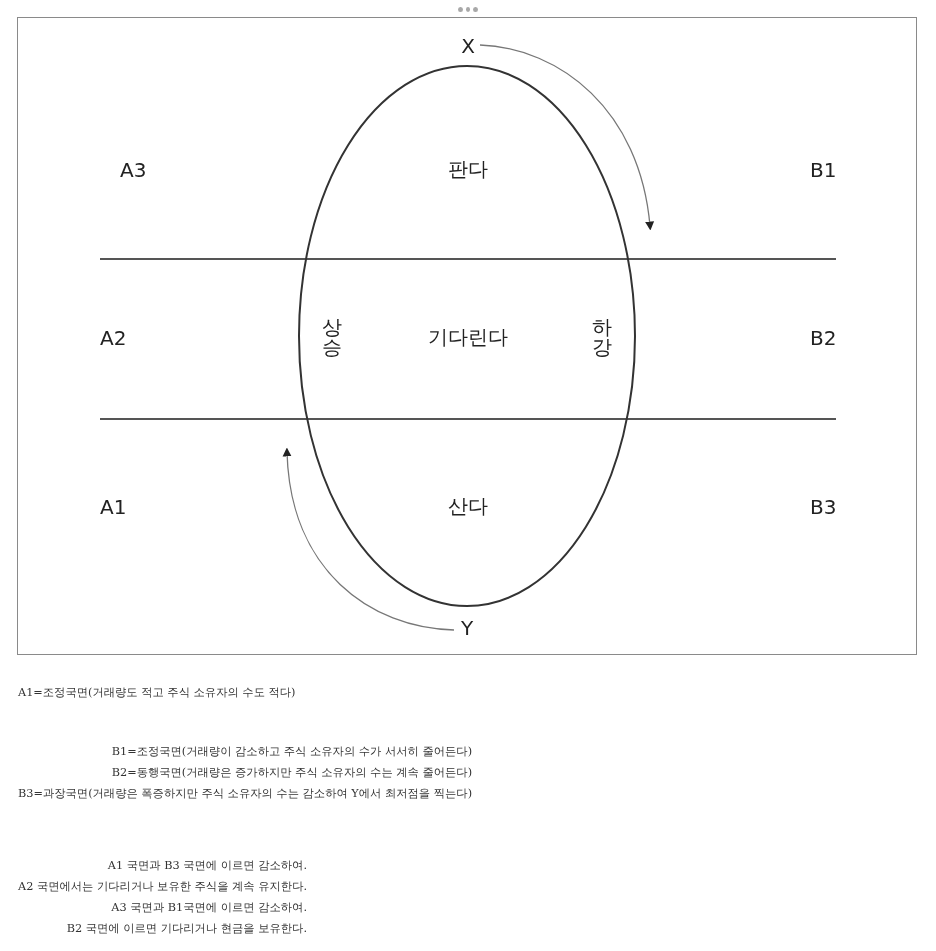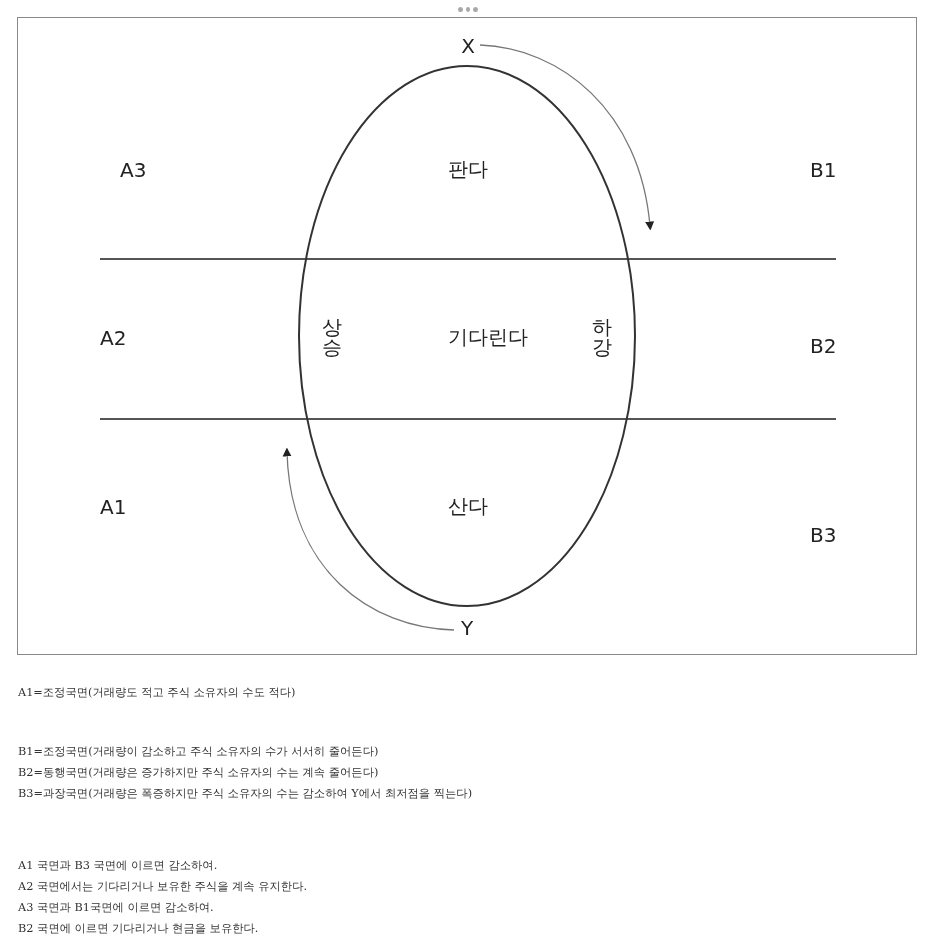--- a/index.html
+++ b/index.html
@@ -6,21 +6,21 @@
     body { width: 936px; height: 951px; position: relative; overflow: hidden; font-family: "DejaVu Sans", sans-serif; color: #222; }
     .drag-handle { position: absolute; left: 458px; top: 5px; width: 20px; height: 8px; display: flex; gap: 3px; align-items: center; justify-content: center; }
     .drag-handle span { width: 5px; height: 5px; border-radius: 50%; background: #a8a8a8; display: block; }
     .frame { position: absolute; left: 17px; top: 17px; width: 900px; height: 638px; border: 1px solid #8a8a8a; box-sizing: border-box; background: #fff; }
     svg.diagram { position: absolute; left: 0; top: 0; }
     .lbl { position: absolute; font-family: "DejaVu Sans", sans-serif; font-size: 20px; color: #222; line-height: 1; }
     .zone { font-weight: 500; }
     .center { transform: translate(-50%, -50%); white-space: nowrap; }
     .vert { font-size: 20px; line-height: 20px; text-align: center; width: 24px; }
     .vert span { display: block; }
-    .legend { position: absolute; left: 18px; font-family: "DejaVu Serif", serif; font-size: 11.3px; color: #333; line-height: 21px; }
+    .legend { position: absolute; left: 18px; font-family: "DejaVu Serif", serif; font-size: 11.3px; color: #333; line-height: 21px; text-align: right; }
     .legend div { white-space: nowrap; }
   </style>
 </head>
 <body>
 
 <div class="drag-handle">
   <span></span>
   <span></span>
   <span></span>
 </div>
@@ -45,25 +45,25 @@
 </svg>
 
 <div class="lbl center" style="left:468px; top:46px;">X</div>
 <div class="lbl center" style="left:467px; top:628px;">Y</div>
 
 <div class="lbl zone" style="left:100px; top:160px;margin-left:20px;">A3</div>
 <div class="lbl zone" style="left:100px; top:328px;">A2</div>
 <div class="lbl zone" style="left:100px; top:497px;">A1</div>
 
 <div class="lbl zone" style="left:810px; top:160px;">B1</div>
-<div class="lbl zone" style="left:810px; top:336px;">B2</div>
-<div class="lbl zone" style="left:810px; top:497px;margin-top:28px;">B3</div>
+<div class="lbl zone" style="left:810px; top:328px;">B2</div>
+<div class="lbl zone" style="left:810px; top:497px;">B3</div>
 
 <div class="lbl center" style="left:468px; top:169px;">판다</div>
-<div class="lbl center" style="left:468px; top:337px;margin-left:20px;">기다린다</div>
+<div class="lbl center" style="left:468px; top:337px;">기다린다</div>
 <div class="lbl center" style="left:468px; top:506px;">산다</div>
 
 <div class="lbl vert" style="left:320px; top:317px;">
   <span>상</span>
   <span>승</span>
 </div>
 <div class="lbl vert" style="left:590px; top:317px;">
   <span>하</span>
   <span>강</span>
 </div>

